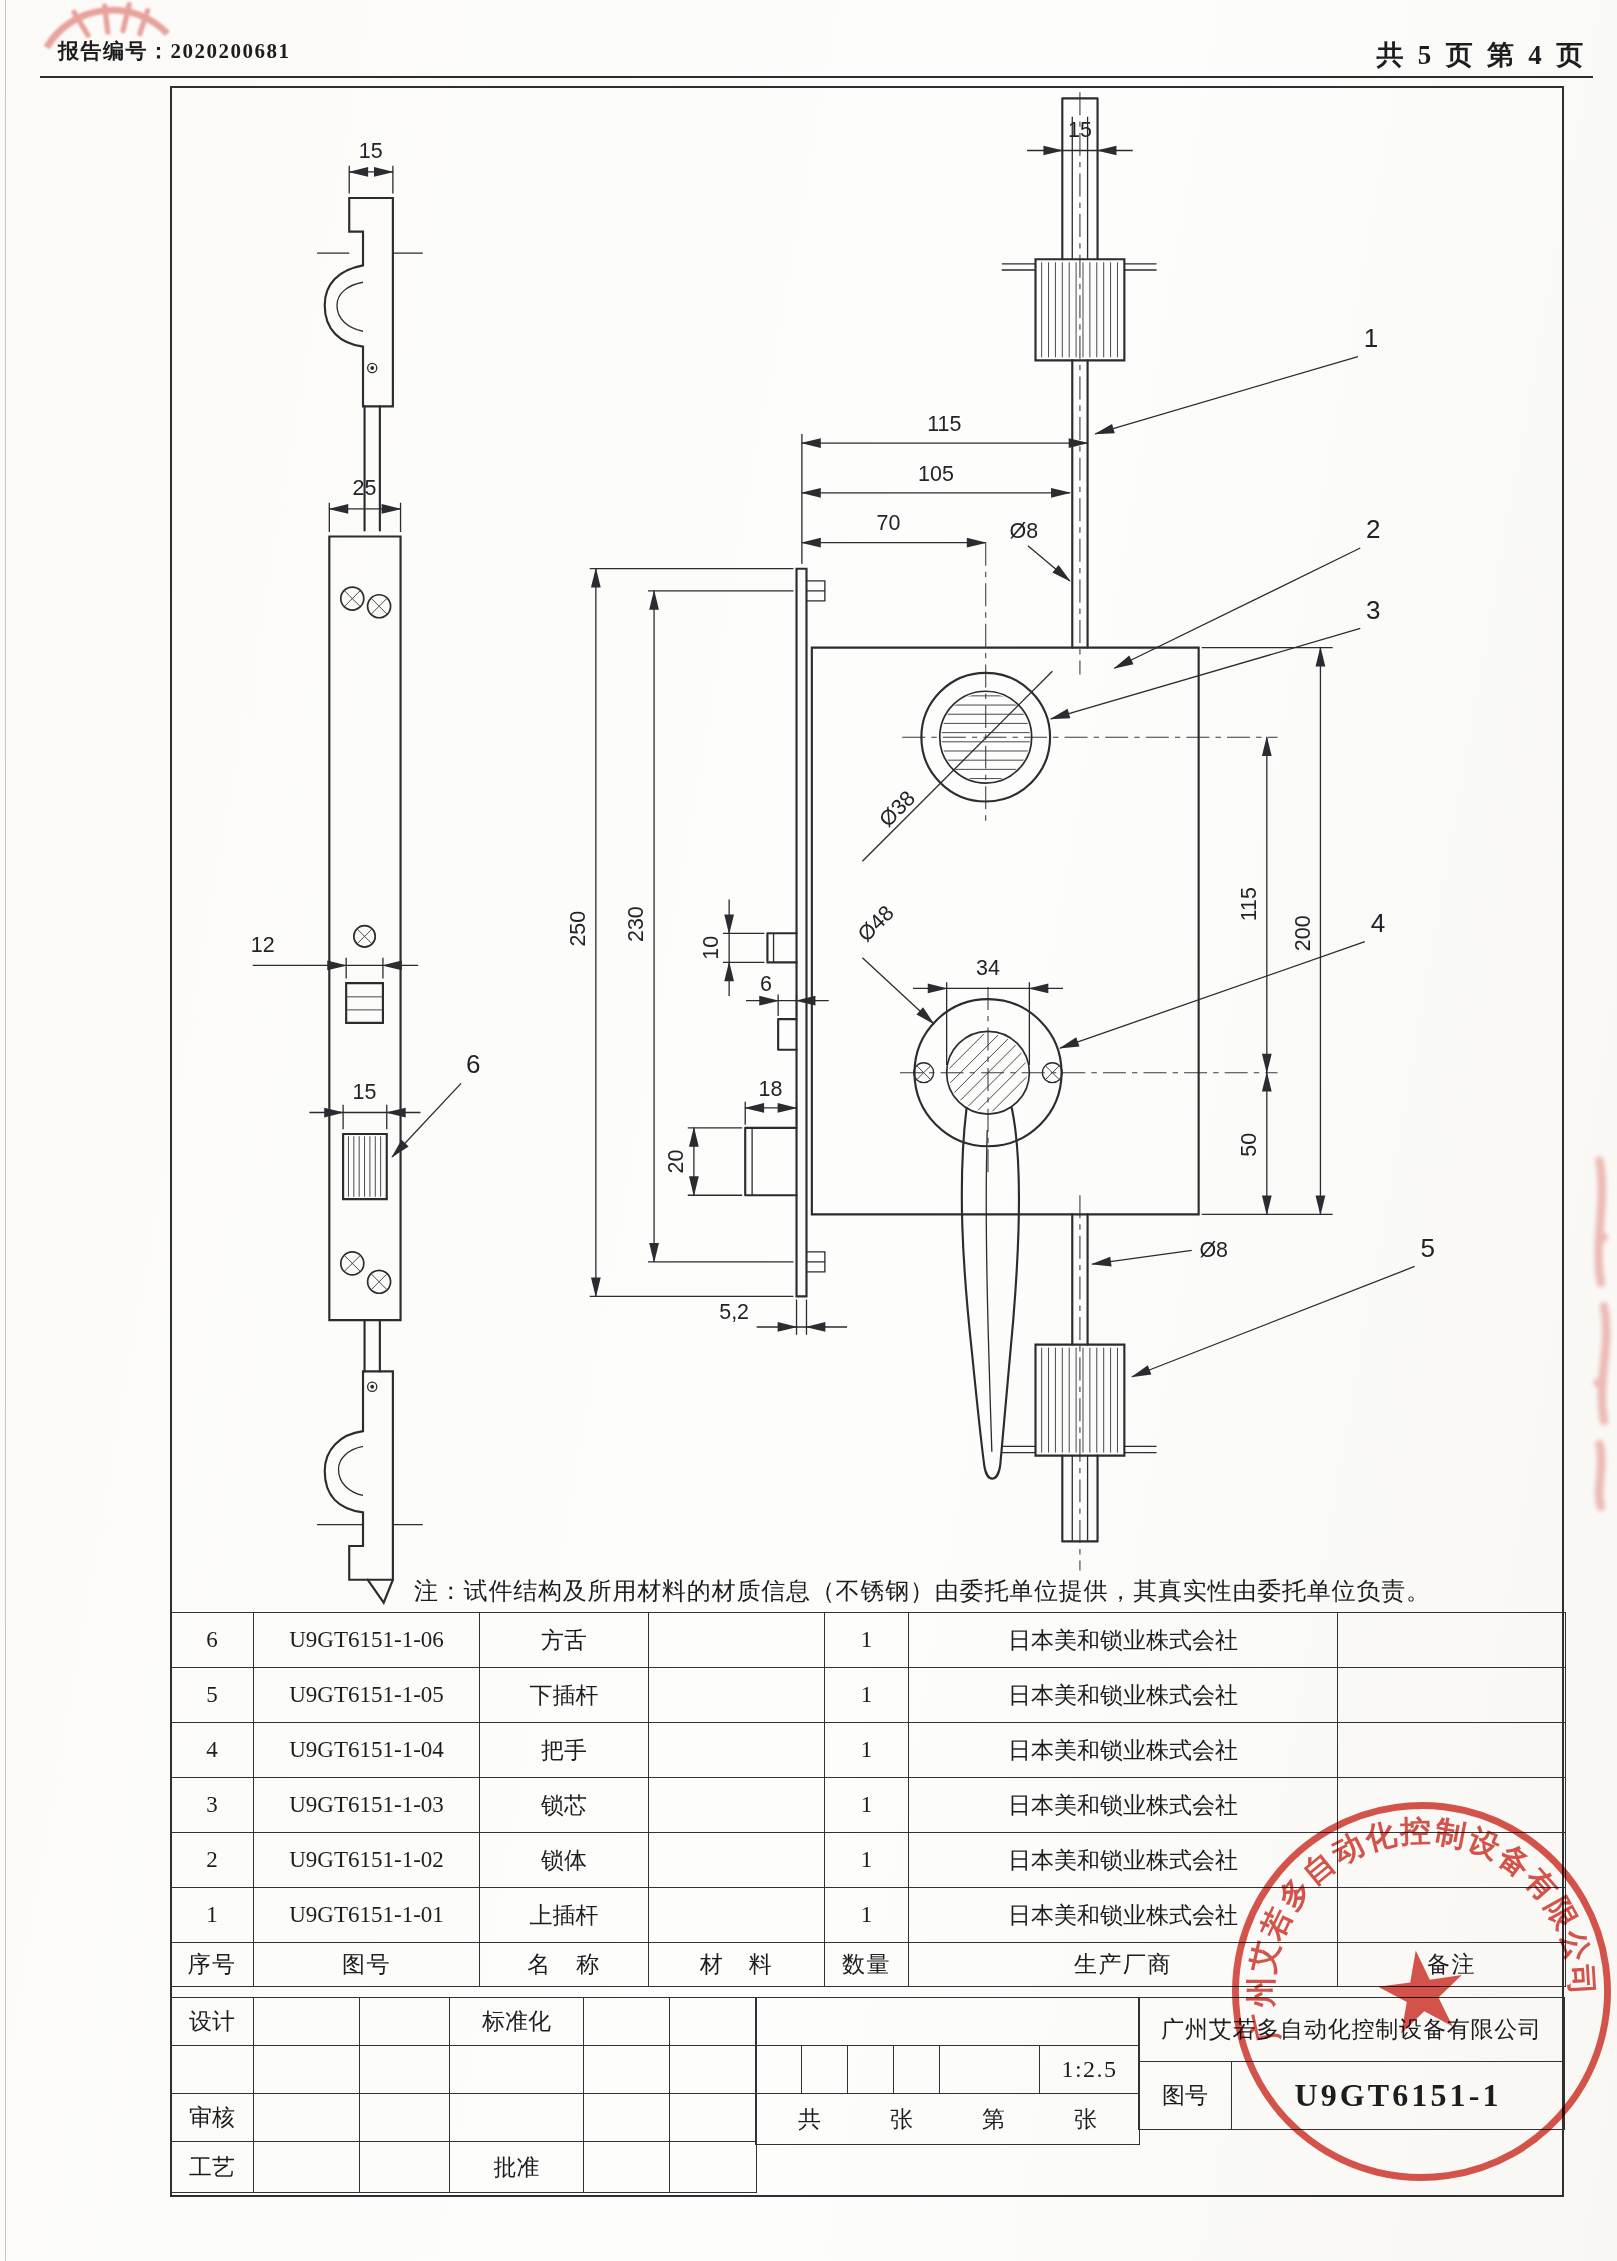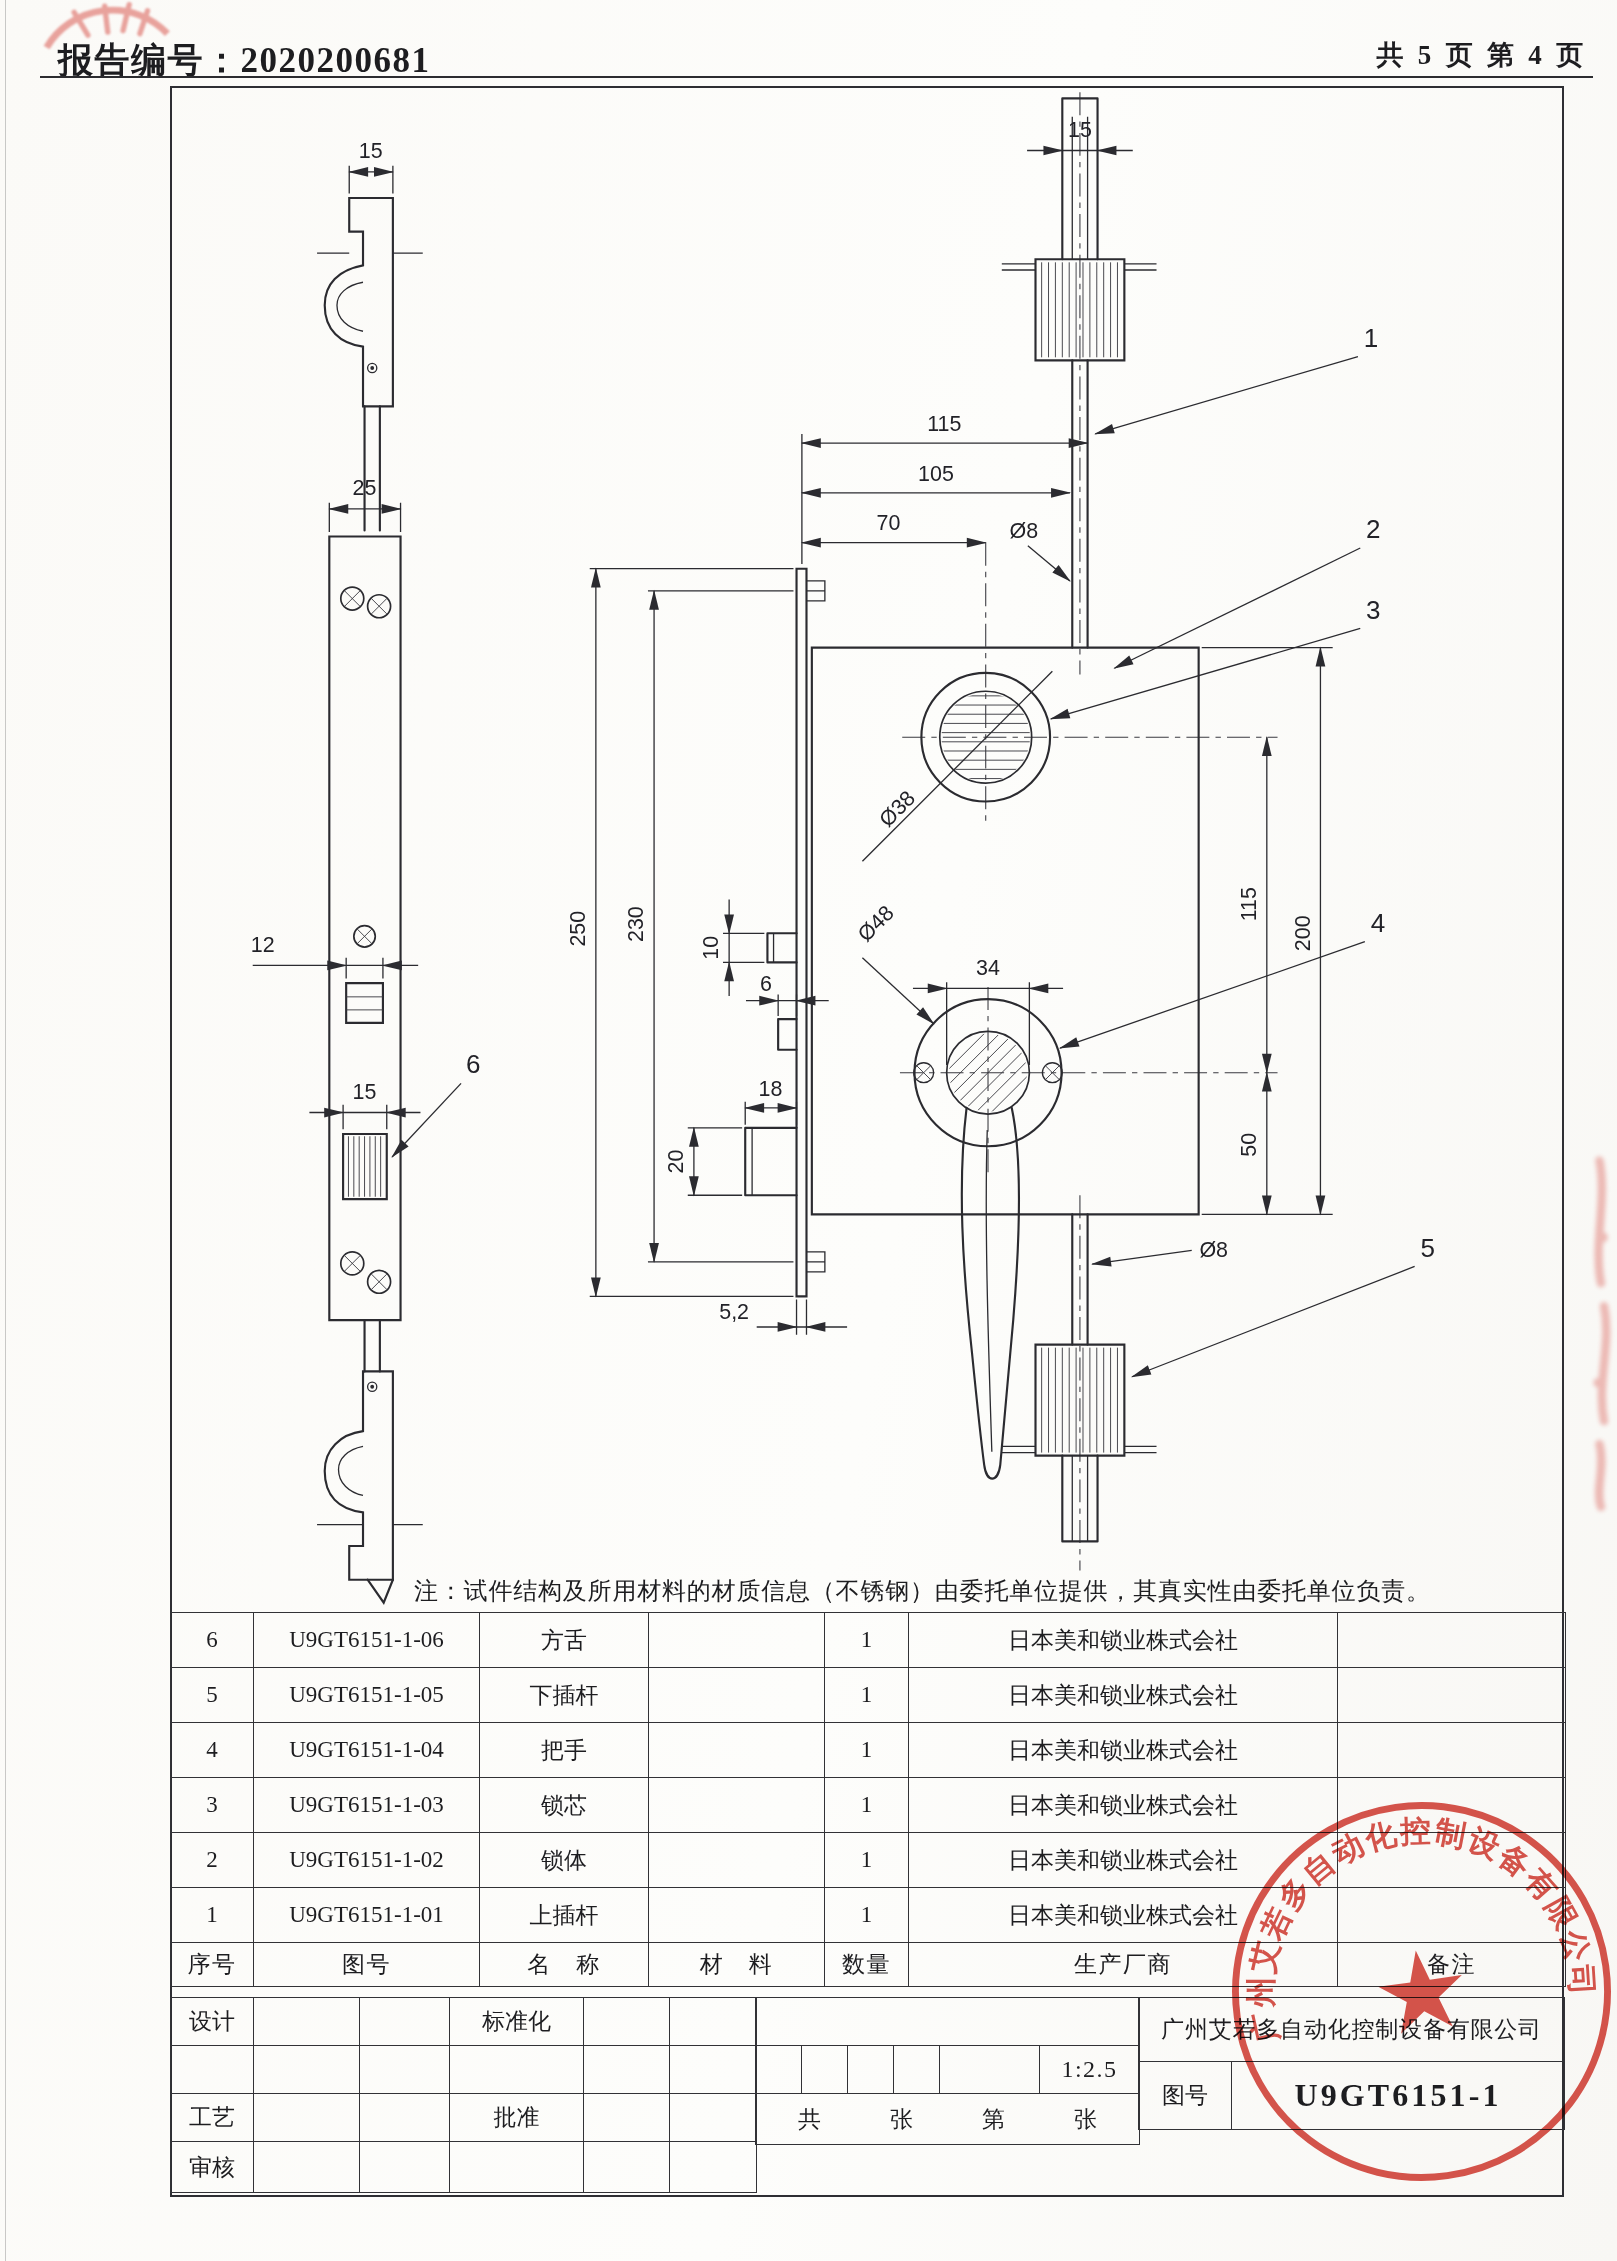--- a/index.html
+++ b/index.html
@@ -1,20 +1,20 @@
 <!DOCTYPE html>
 <html style="font-size:12.3px"><head>
 <meta charset="utf-8">
 <style>
   *{margin:0;padding:0;box-sizing:border-box}
   html,body{width:1618px;height:2261px}
   body{position:relative;background:#e8e7e4;font-family:"Liberation Serif",serif;color:#1d1d20}
   .page{position:absolute;inset:0;background:linear-gradient(100deg,#fbfaf7 0%,#fdfdfb 55%,#f8f7f4 100%);overflow:hidden}
   .scan-edge{position:absolute;left:4.6px;top:0;width:1.5px;height:100%;background:#6b6b6b;opacity:.35}
-  .hdr-left{position:absolute;left:58px;top:37px;font-size:35px;font-weight:600;letter-spacing:1.5px}
+  .hdr-left{position:absolute;left:58px;top:37px;font-size:21px;font-weight:600;letter-spacing:1.5px}
   .hdr-right{position:absolute;right:31px;top:37px;font-size:27px;font-weight:700;letter-spacing:3.8px}
   .hdr-rule{position:absolute;left:40px;top:76px;width:1553px;height:2.3px;background:#2c2c30}
   .frame{position:absolute;left:170px;top:86px;width:1394px;height:2111px;border:2.3px solid #2e2e33}
   svg.drawing{position:absolute;left:170px;top:86px}
   .ol{fill:none;stroke:#2b2b30;stroke-width:2.8;stroke-linecap:round}
   .o2{fill:none;stroke:#2b2b30;stroke-width:2.2}
   .tl{fill:none;stroke:#2b2b30;stroke-width:1.7}
   .hl{fill:none;stroke:#3a3a40;stroke-width:1.2}
   .cl{fill:none;stroke:#3a3a40;stroke-width:1.4;stroke-dasharray:30 8 7 8}
   .dim{font:28px "Liberation Sans",sans-serif;fill:#222228}
@@ -330,34 +330,34 @@
       </tr>
       <tr>
         <td></td>
           <td></td>
         <td></td>
           <td></td>
         <td></td>
           <td></td>
       </tr>
       <tr>
+        <td>审核</td>
+        <td></td>
+          <td></td>
+        <td></td>
+          <td></td>
+        <td></td>
+      </tr>
+      <tr>
         <td>工艺</td>
         <td></td>
           <td></td>
         <td>批准</td>
         <td></td>
           <td></td>
-      </tr>
-      <tr>
-        <td>审核</td>
-        <td></td>
-          <td></td>
-        <td></td>
-          <td></td>
-        <td></td>
       </tr>
     </tbody>
   </table>
 
   <table class="tbl-mid">
     <colgroup>
         <col style="width:46px">
         <col style="width:46px">
         <col style="width:46px">
         <col style="width:46px">

